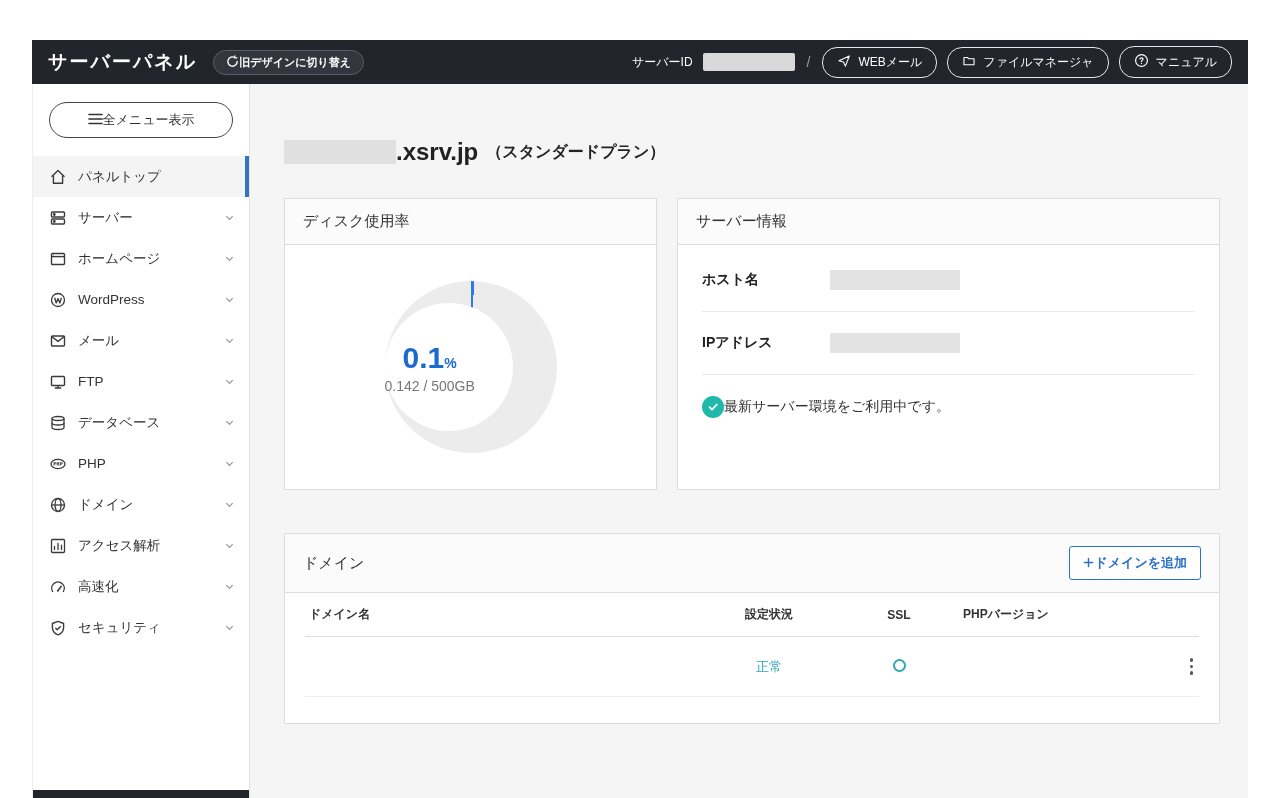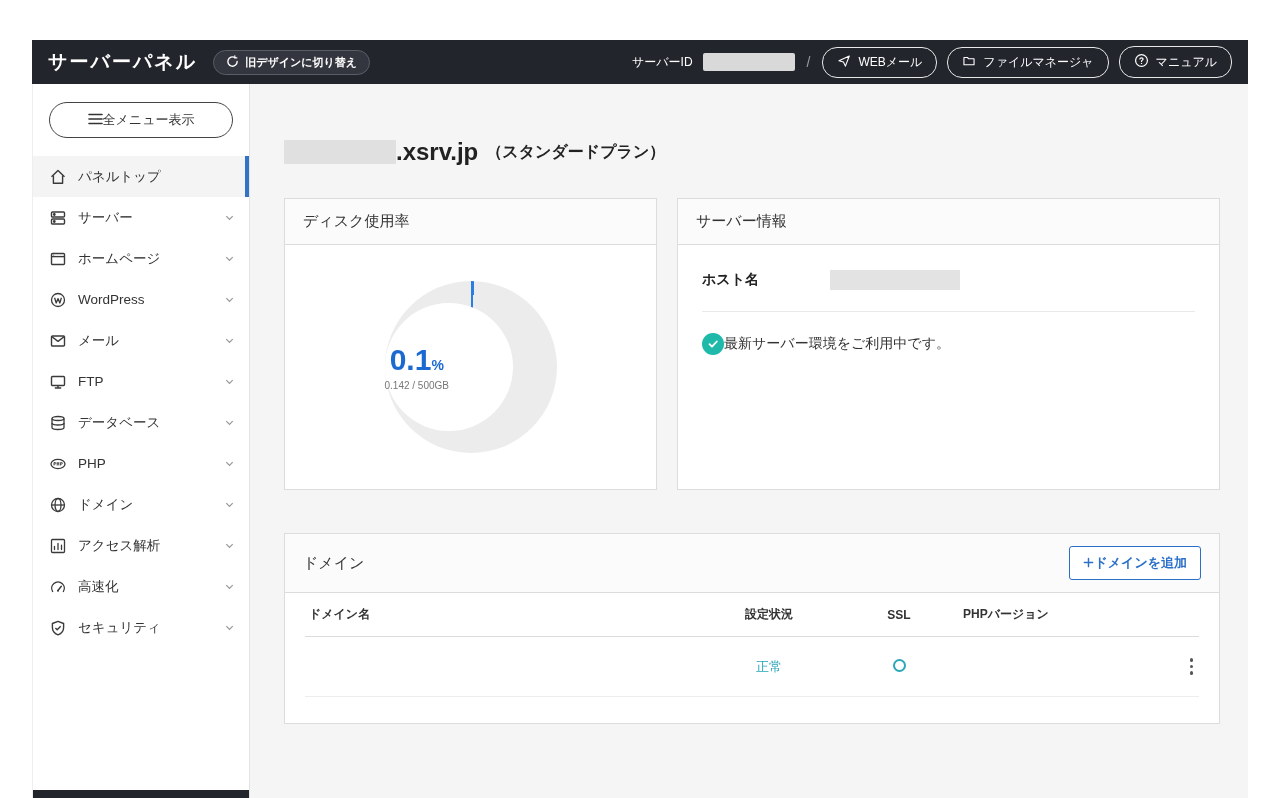--- a/index.html
+++ b/index.html
@@ -13,21 +13,21 @@
   }
   .app { width:1216px; height:758px; display:flex; flex-direction:column; }
 
   
   .header {
     height:44px; background:#23252c; color:#fff;
     display:flex; align-items:center; padding:0 16px; flex:0 0 44px;
   }
   .brand { font-size:19px; font-weight:700; letter-spacing:2px; }
   .old-design-btn {
-    margin-left:16px; display:flex; align-items:center; gap:6px;
+    margin-left:16px; display:flex; align-items:center; 
     background:#33363e; border:1px solid #5a5d66; border-radius:14px;
     color:#fff; font-size:11px; font-weight:700; padding:4px 12px; cursor:pointer;
   }
   .header-right { margin-left:auto; display:flex; align-items:center; gap:10px; }
   .server-id-label { font-size:12px; color:#fff; }
   .redacted { background:#d9d9d9; border-radius:2px; display:inline-block; }
   .server-id-redacted { width:92px; height:18px; }
   .header-sep { color:#9a9da5; font-size:14px; margin:0 2px; }
   .pill-btn {
     display:flex; align-items:center; gap:7px;
@@ -77,21 +77,21 @@
   .disk-body { height:244px; display:flex; align-items:center; justify-content:center; }
   .donut {
     width:172px; height:172px; border-radius:50%;
     background:conic-gradient(#2a7de1 0deg 2deg, #ececec 2deg 360deg);
     position:relative; display:flex; align-items:center; justify-content:flex-start;
   }
   .donut::before { content:""; position:absolute; width:128px; height:128px; background:#fff; border-radius:50%; }
   .donut-center { position:relative; text-align:center; z-index:1; }
   .donut-pct { font-size:30px; font-weight:700; color:#1a6ad1; }
   .donut-pct-sign { font-size:14px; font-weight:700; color:#1a6ad1; }
-  .donut-detail { font-size:10px; color:#777; margin-top:3px; }
+  .donut-detail { font-size:14px; color:#777; margin-top:3px; }
 
   .info-card { flex:1; }
   .info-body { padding:4px 24px 10px; }
   .info-row { display:flex; align-items:center; padding:21px 0; border-bottom:1px solid #e9e9e9; }
   .info-label { width:128px; font-size:14px; font-weight:700; color:#222; }
   .info-redacted { width:130px; height:20px; background:#e3e3e3; }
   .info-status { display:flex; align-items:center; padding:21px 0 24px; font-size:14px; color:#333; }
   .check-badge {
     width:22px; height:22px; border-radius:50%; background:#1fb9aa;
     display:flex; align-items:center; justify-content:center; flex:0 0 22px;
@@ -396,20 +396,24 @@
               </div>
             </div>
           </div>
         </div>
 
         <div class="card info-card">
           <div class="card-header">サーバー情報</div>
           <div class="info-body">
             <div class="info-row">
               <span class="info-label">ホスト名</span>
+              <span class="info-redacted"></span>
+            </div>
+            <div class="info-row">
+              <span class="info-label">IPアドレス</span>
               <span class="info-redacted"></span>
             </div>
             <div class="info-status">
               <span class="check-badge">
                 <svg width="12" height="12" viewBox="0 0 12 12" fill="none" stroke="#fff" stroke-width="1.8" stroke-linecap="round" stroke-linejoin="round">
                   <path d="M2.5 6.2 L5 8.7 L9.8 3.5"></path>
                 </svg>
               </span>
               <span>最新サーバー環境をご利用中です。</span>
             </div>

